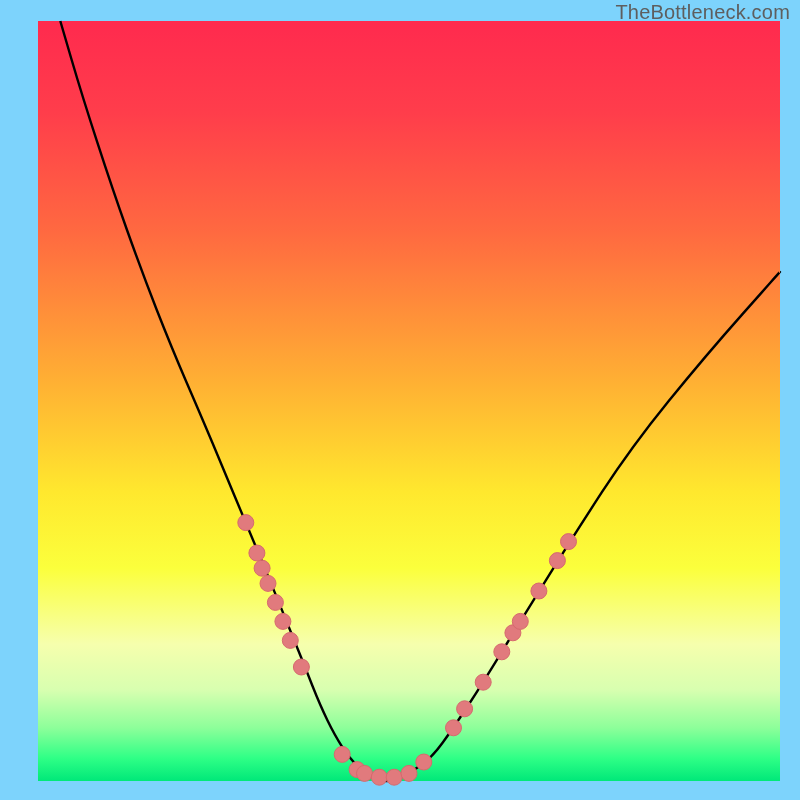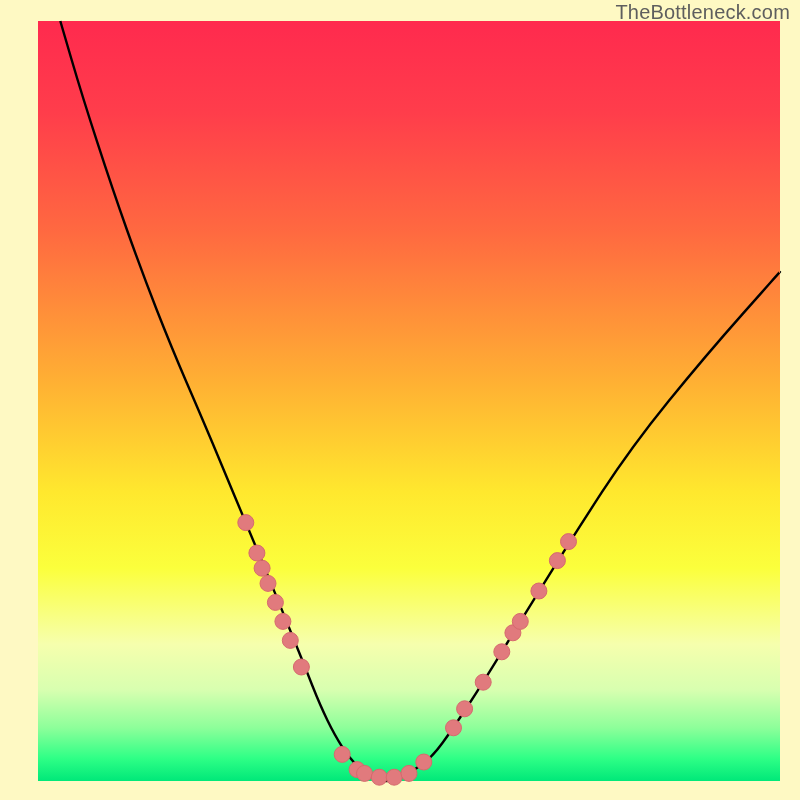--- a/index.html
+++ b/index.html
@@ -10,21 +10,21 @@
     background: #000;
     overflow: hidden;
     font-family: Arial, Helvetica, sans-serif;
   }
   .frame {
     position: absolute;
     left: 0;
     top: 0;
     width: 800px;
     height: 800px;
-    background: #fef9c3;
+    background: #7dd3fc;
   }
   .plot {
     position: absolute;
     left: 38px;
     top: 21px;
     width: 742px;
     height: 760px;
     
     background: linear-gradient(to bottom,
       #ff2a4e 0%,

